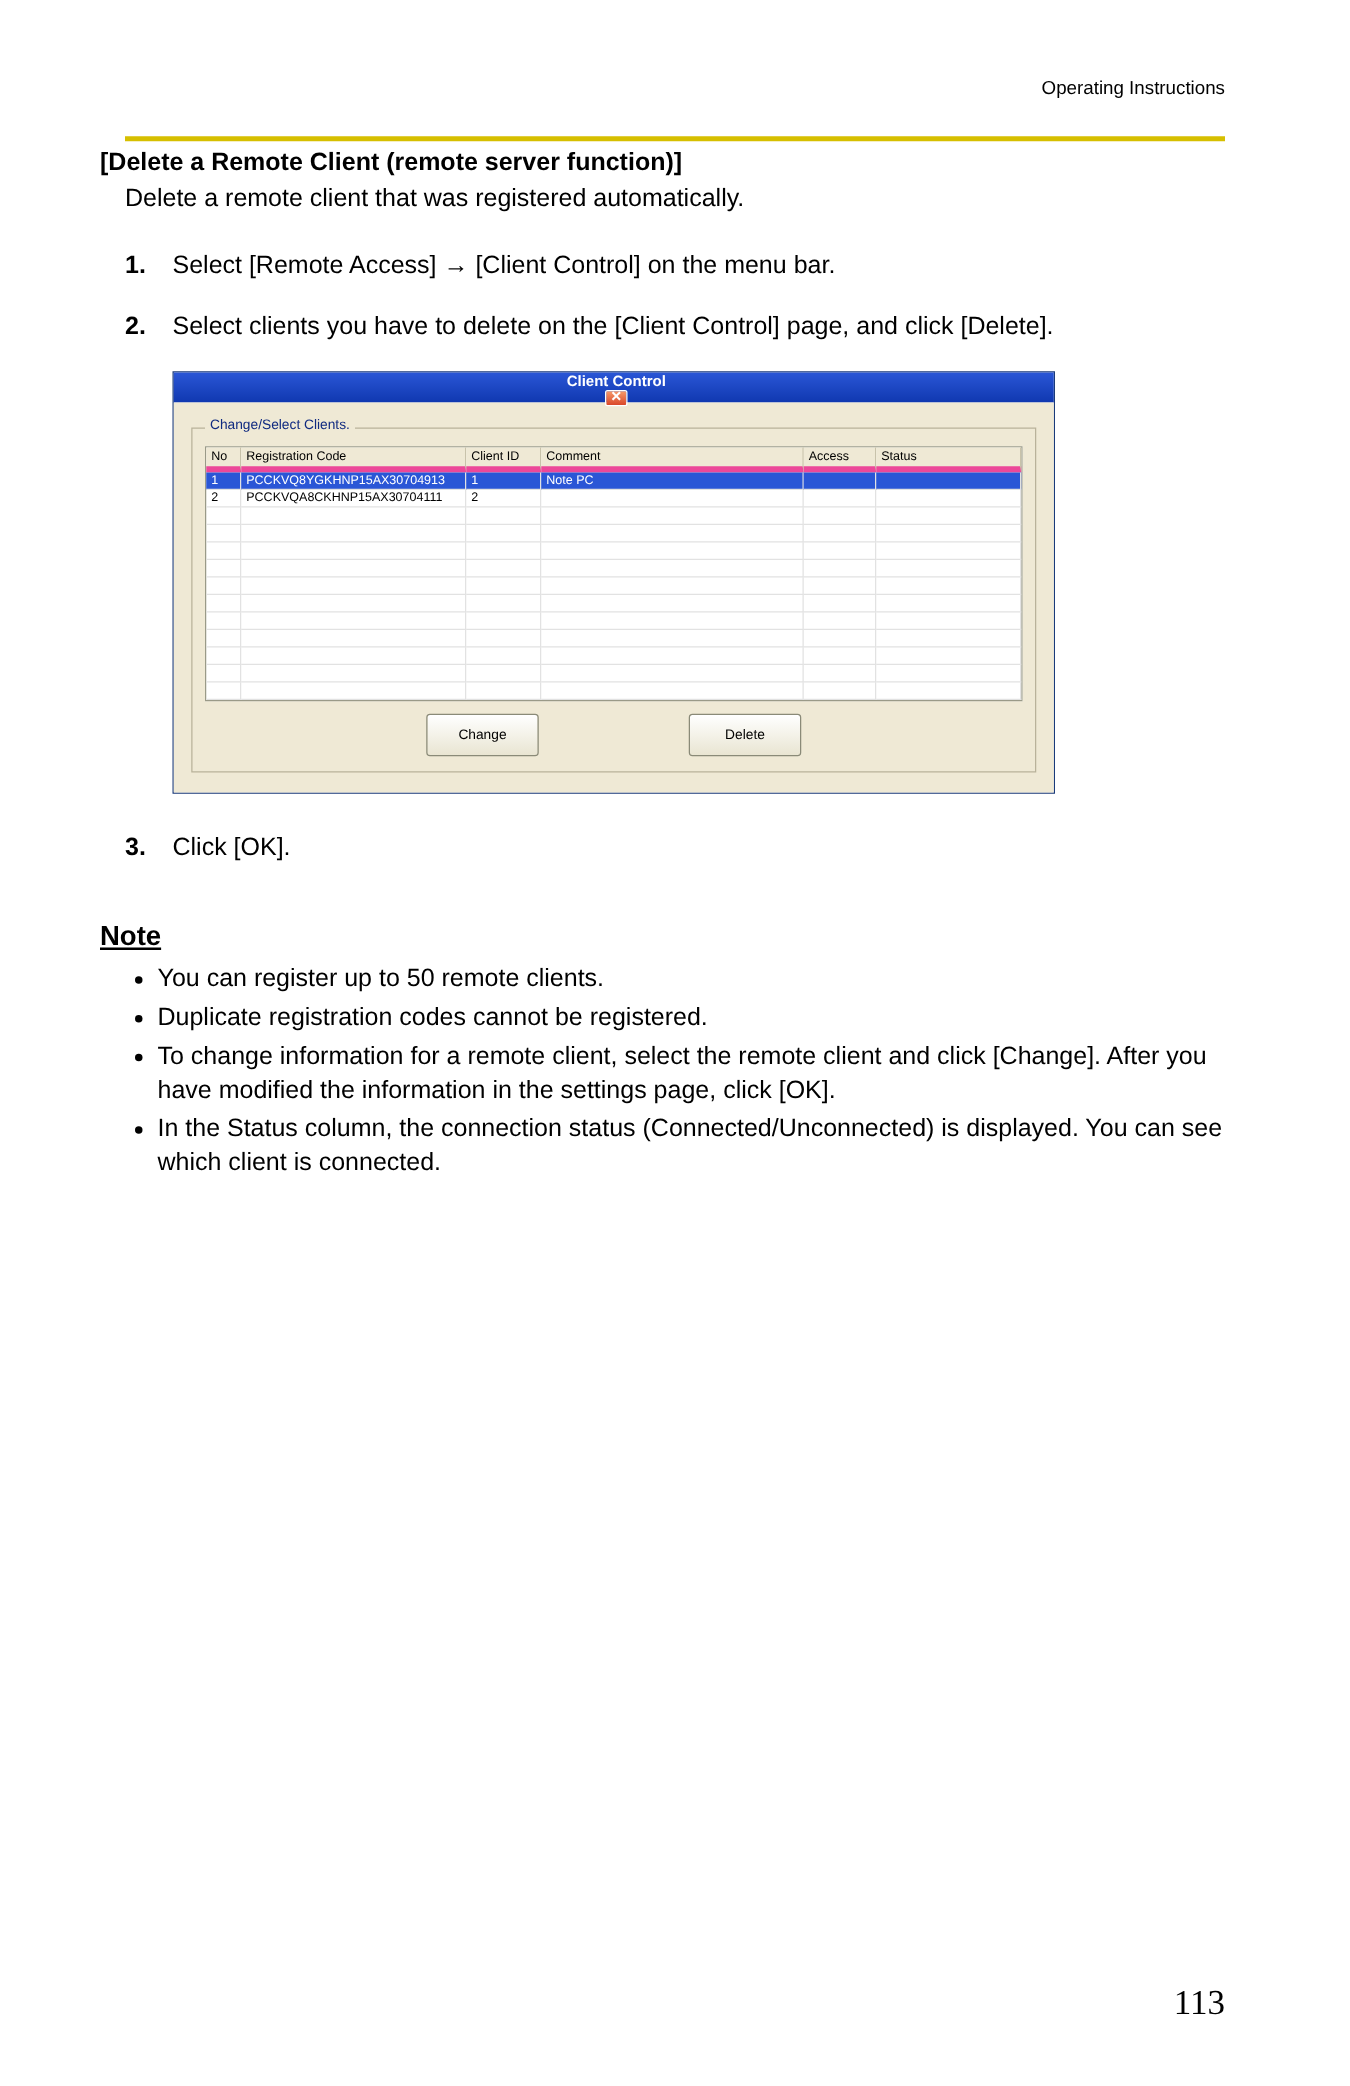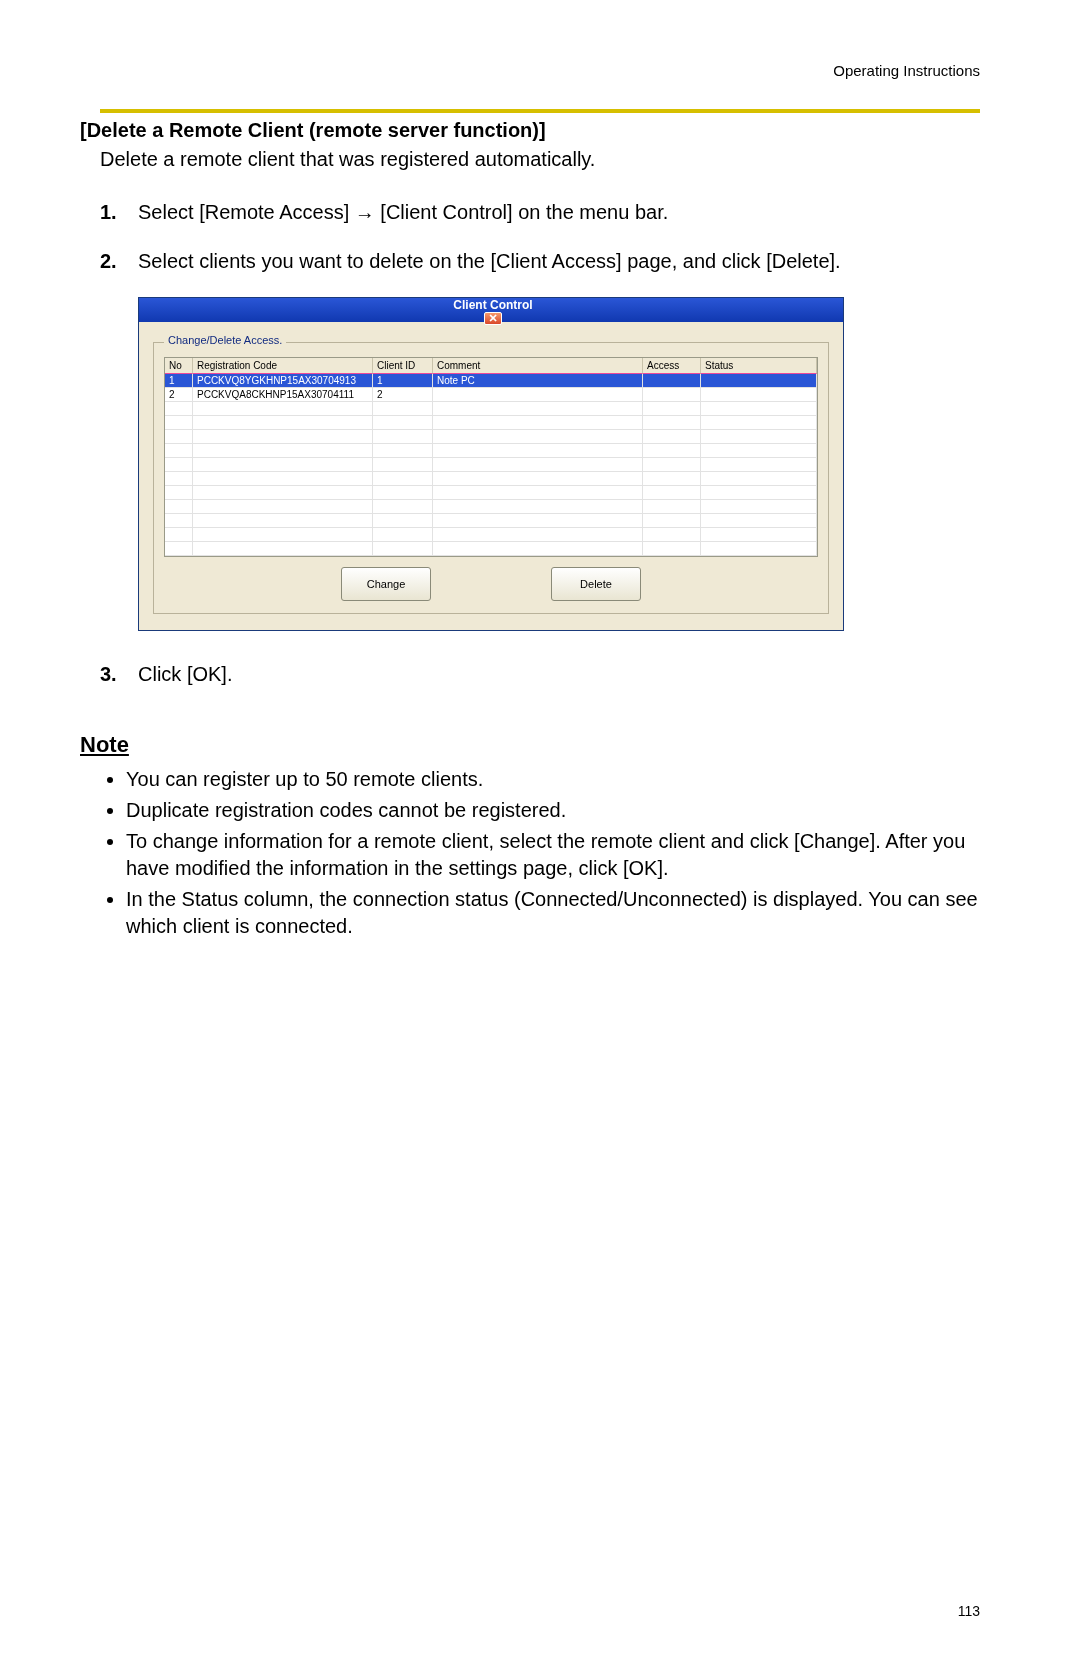--- a/index.html
+++ b/index.html
@@ -111,21 +111,21 @@
     width: 100%;
     font-size: 10px;
   }
   .grid-head, .grid-row {
     display: grid;
     grid-template-columns: 28px 180px 60px 210px 58px 1fr;
   }
   .grid-head > div {
     background: #efe9d5;
     border-right: 1px solid #c8c2aa;
-    border-bottom: 1px solid #ec4899;
+    border-bottom: 5px solid #ec4899;
     padding: 2px 4px;
     font-size: 10px;
     color: #000;
     white-space: nowrap;
   }
   .grid-row > div {
     border-right: 1px solid #e2e2e2;
     border-bottom: 1px solid #e2e2e2;
     padding: 1px 4px;
     height: 14px;
@@ -180,21 +180,22 @@
   }
   ul.notes li {
     font-size: 20px;
     line-height: 1.35;
     margin-bottom: 4px;
   }
   .page-number {
     position: absolute;
     bottom: 50px;
     right: 100px;
-    font-size: 14px;
+    font-size: 28px;
+    font-family: Liberation Serif, serif;
   }
 </style>
 </head>
 <body>
 
 <div class="page">
   <div class="header-label">Operating Instructions</div>
   <div class="top-rule"></div>
 
   <div class="section-title">[Delete a Remote Client (remote server function)]</div>
@@ -202,32 +203,32 @@
 
   <ol class="steps">
     <li>
       <span class="step-num">1.</span>
       <span class="step-body">
         <span>Select [Remote Access] </span><span class="arrow">→</span><span> [Client Control] on the menu bar.</span>
       </span>
     </li>
     <li>
       <span class="step-num">2.</span>
-      <span class="step-body">Select clients you want to delete on the [Client Access] page, and click [Delete].</span>
+      <span class="step-body">Select clients you have to delete on the [Client Control] page, and click [Delete].</span>
     </li>
   </ol>
 
   <div class="dialog-wrap">
     <div class="titlebar">
       <span>Client Control</span>
       <span class="closebtn">✕</span>
     </div>
     <div class="dialog-body">
       <div class="groupbox">
-        <div class="group-legend">Change/Delete Access.</div>
+        <div class="group-legend">Change/Select Clients.</div>
         <div class="grid">
           <div class="grid-head">
             <div>No</div>
             <div>Registration Code</div>
             <div>Client ID</div>
             <div>Comment</div>
             <div>Access</div>
             <div>Status</div>
           </div>
           <div class="grid-row selected">

